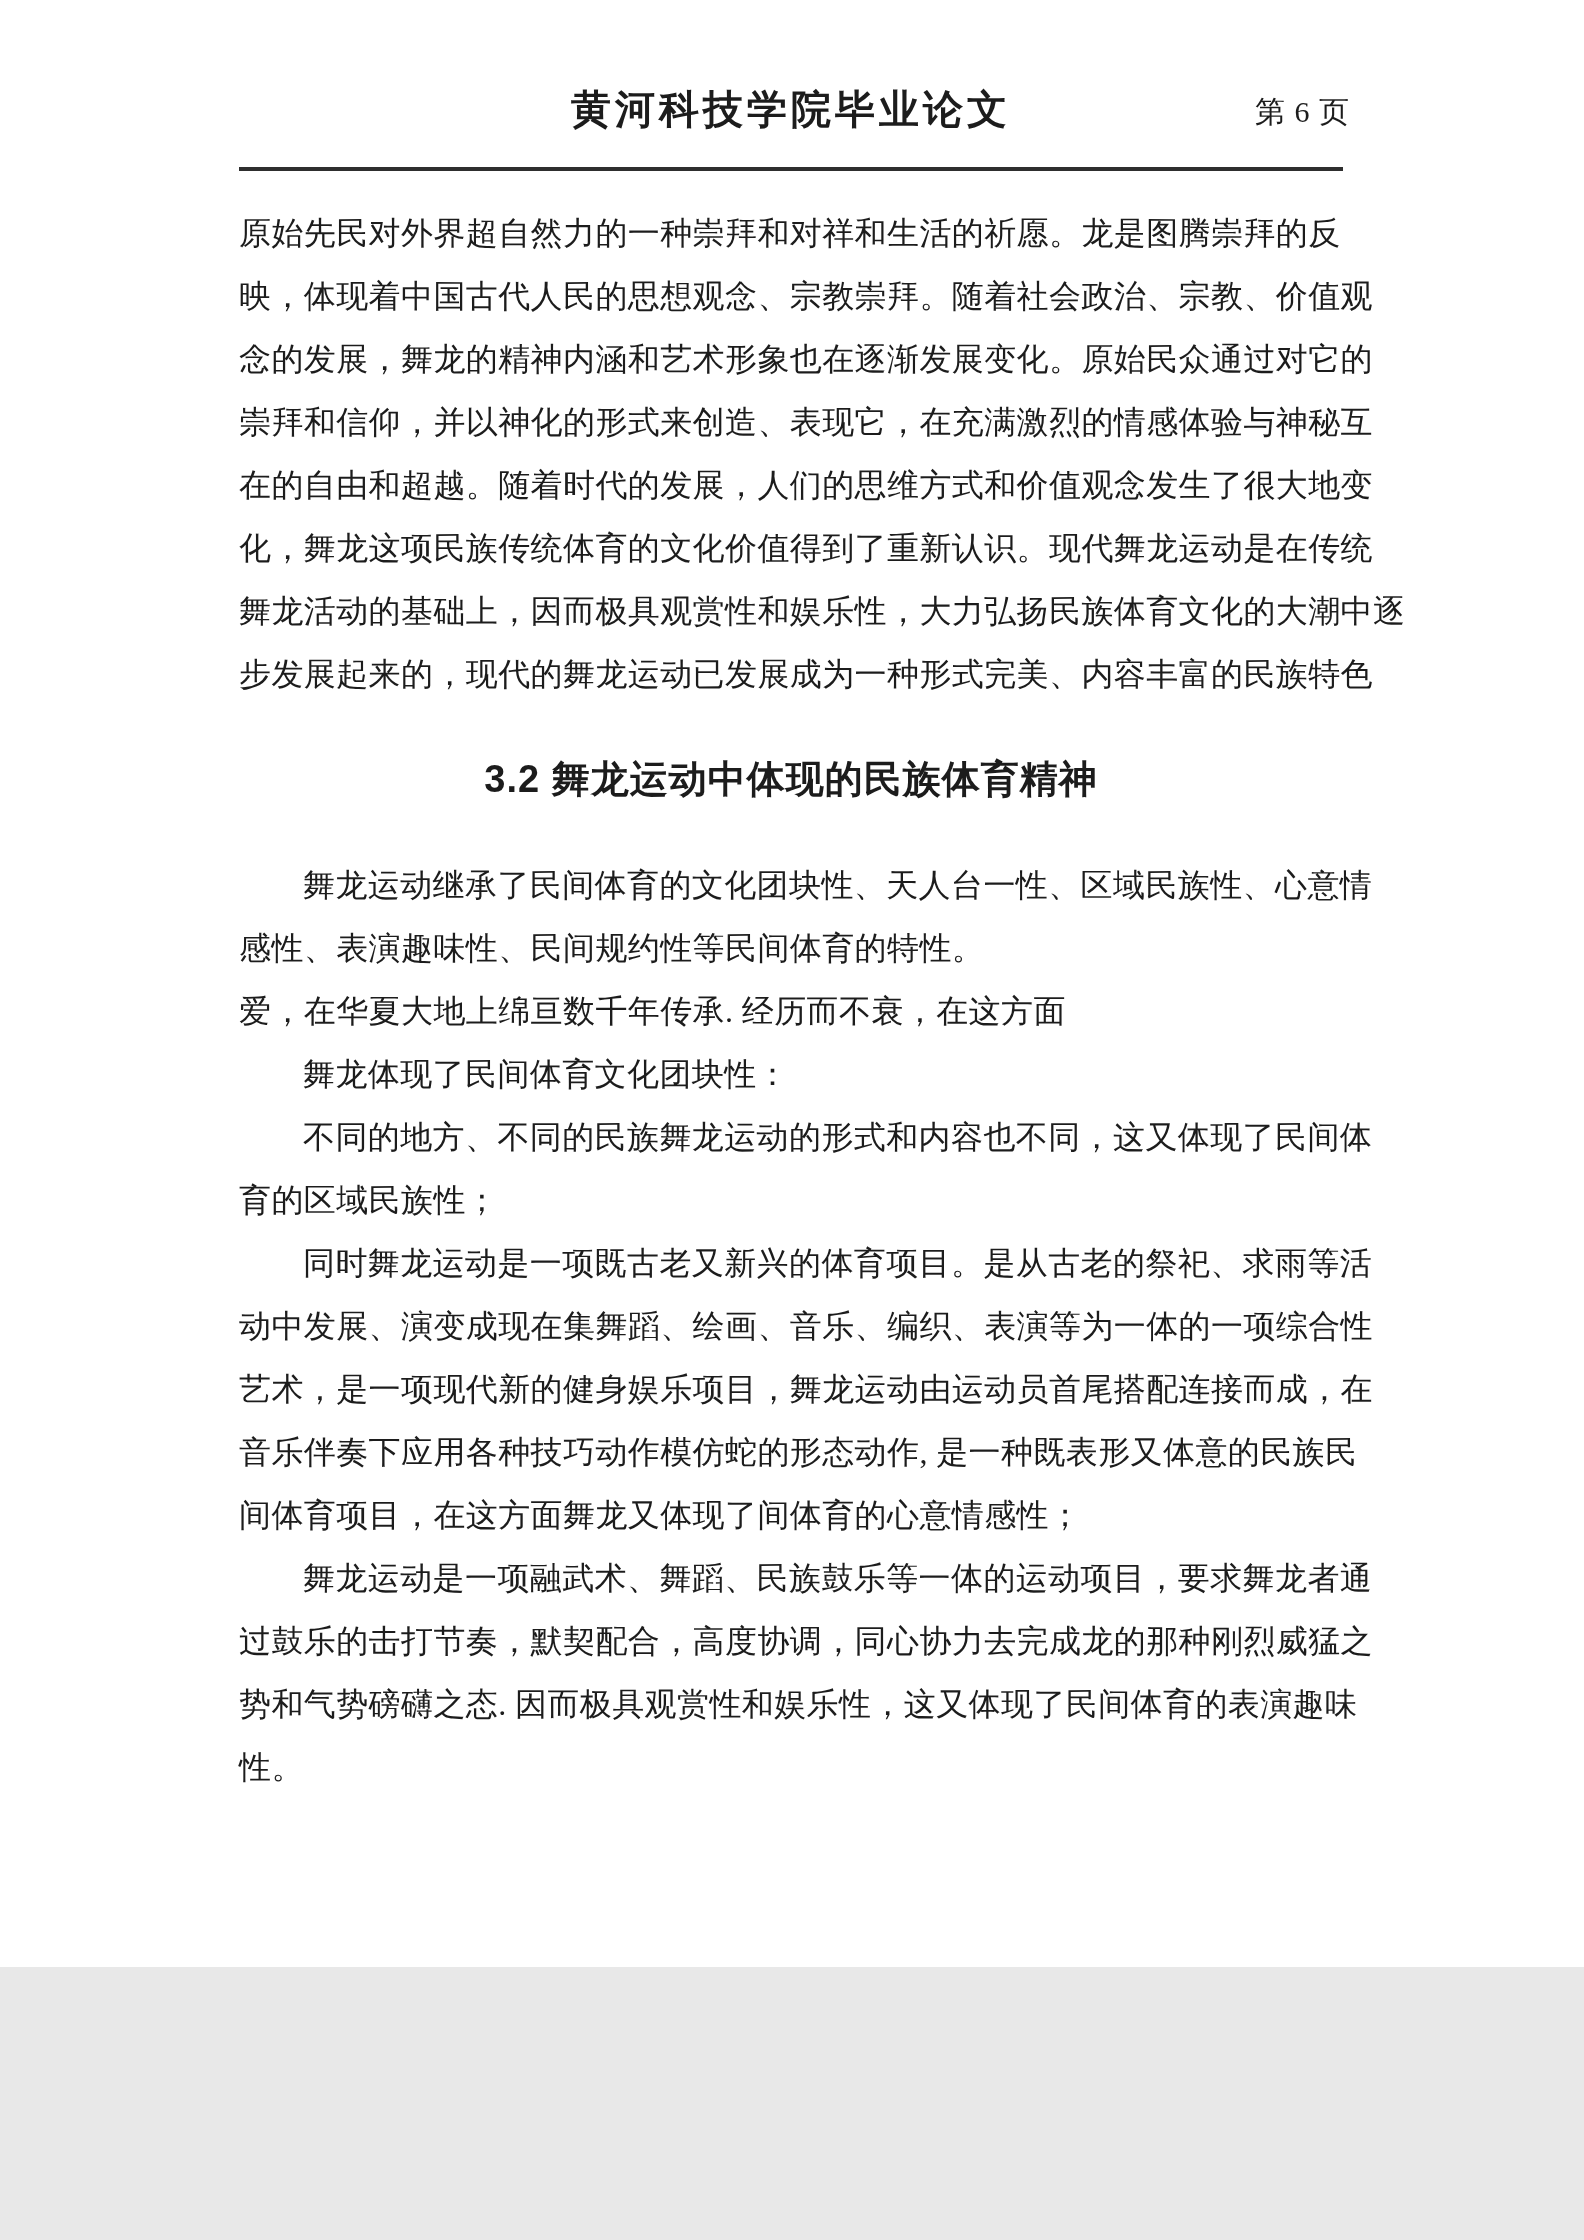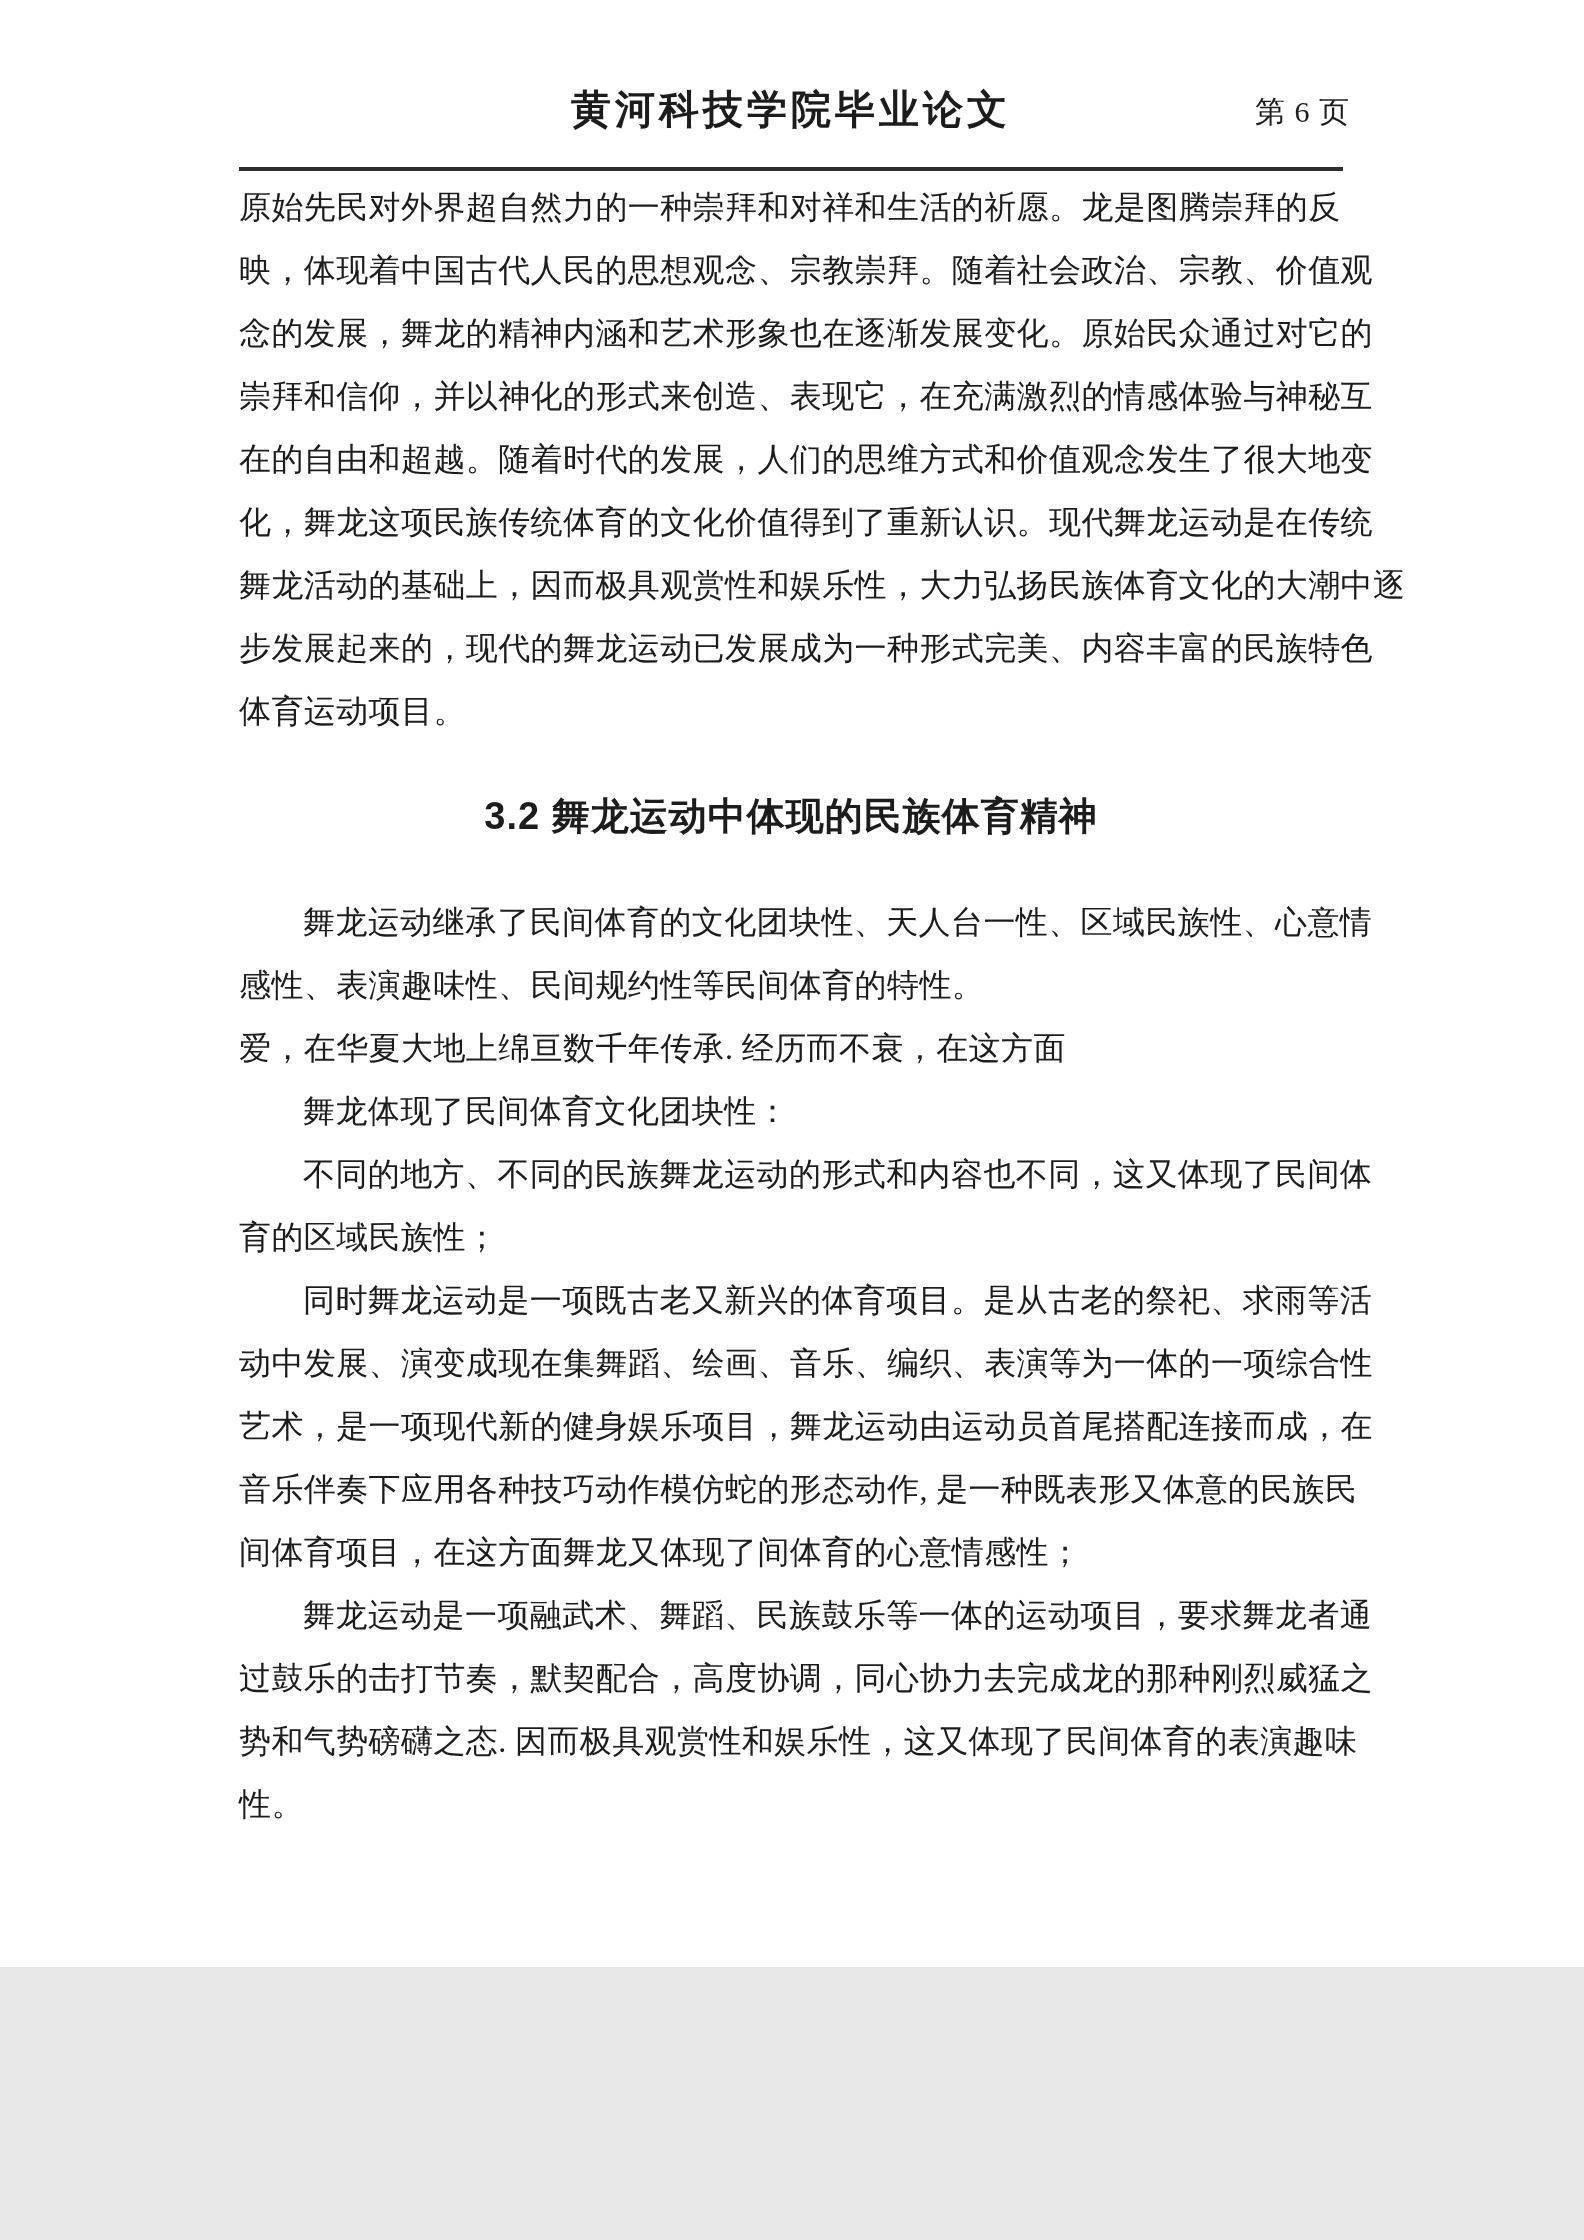--- a/index.html
+++ b/index.html
@@ -30,21 +30,21 @@
     white-space:nowrap;
   }
   .rule{
     position:absolute;
     top:167px;left:239px;
     width:1104px;height:4px;
     background:#2e2e2e;
   }
   .body-area{
     position:absolute;
-    top:176px;left:239px;
+    top:202px;left:239px;
     width:1104px;
   }
   .line{
     height:63px;
     line-height:63px;
     font-size:32px;
     letter-spacing:0.4px;
     white-space:nowrap;
   }
   .indent{ text-indent:64px; }
@@ -77,21 +77,20 @@
   <div class="body-area">
       <div>
         <div class="line">原始先民对外界超自然力的一种崇拜和对祥和生活的祈愿。龙是图腾崇拜的反</div>
         <div class="line">映，体现着中国古代人民的思想观念、宗教崇拜。随着社会政治、宗教、价值观</div>
         <div class="line">念的发展，舞龙的精神内涵和艺术形象也在逐渐发展变化。原始民众通过对它的</div>
         <div class="line">崇拜和信仰，并以神化的形式来创造、表现它，在充满激烈的情感体验与神秘互</div>
         <div class="line">在的自由和超越。随着时代的发展，人们的思维方式和价值观念发生了很大地变</div>
         <div class="line">化，舞龙这项民族传统体育的文化价值得到了重新认识。现代舞龙运动是在传统</div>
         <div class="line">舞龙活动的基础上，因而极具观赏性和娱乐性，大力弘扬民族体育文化的大潮中逐</div>
         <div class="line">步发展起来的，现代的舞龙运动已发展成为一种形式完美、内容丰富的民族特色</div>
-        <div class="line">体育运动项目。</div>
       </div>
       <div class="h-bold">3.2 舞龙运动中体现的民族体育精神</div>
       <div>
         <div class="line indent">舞龙运动继承了民间体育的文化团块性、天人台一性、区域民族性、心意情</div>
         <div class="line">感性、表演趣味性、民间规约性等民间体育的特性。</div>
       </div>
       <div>
         <div class="line">爱，在华夏大地上绵亘数千年传承. 经历而不衰，在这方面</div>
       </div>
       <div>

